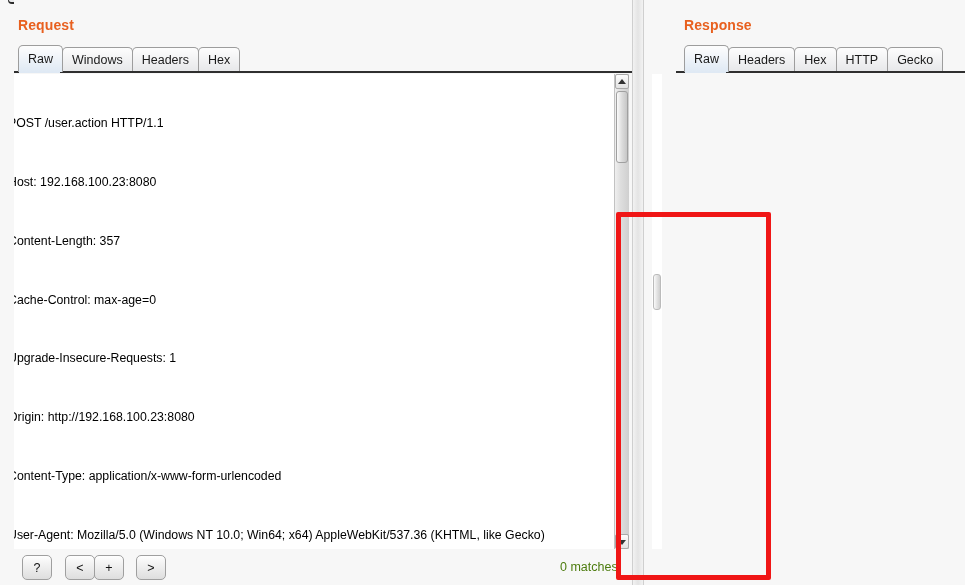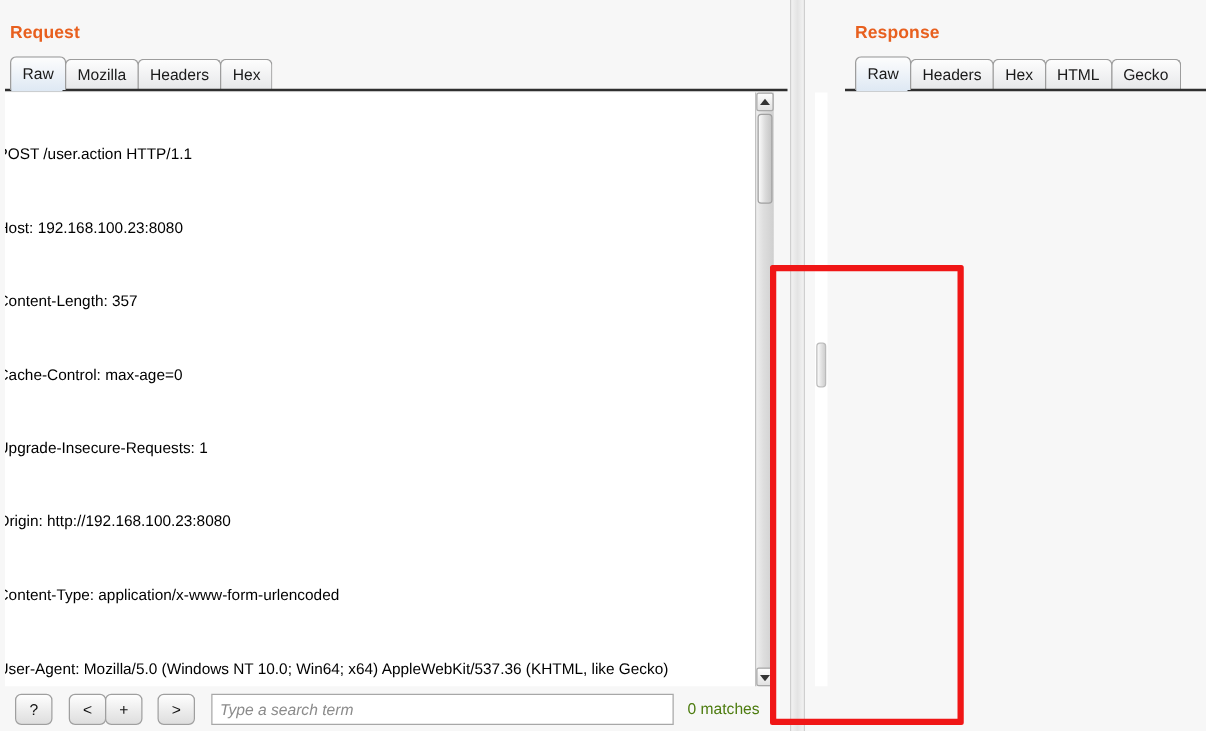--- a/index.html
+++ b/index.html
@@ -23,21 +23,21 @@
     position: absolute; top: -14px;
     height: 18px;
     border: 1px solid #9a9a9a;
     border-radius: 4px;
     background: linear-gradient(to bottom, #fcfcfc 0%, #e9eaec 100%);
   }
   .topstub.dark { border-color: #333; border-bottom-color:#2b2b2b; border-bottom-width:2px; }
 
   
   .panel { position: absolute; top: 0; bottom: 0; background: #f7f7f7; }
-  #request-panel  { left: 4px;   width: 636px; }
+  #request-panel  { left: 14px;   width: 636px; }
   #response-panel { left: 645px; width: 384px; margin-left: 31px; }
 
   .panel-title {
     position: absolute;
     font-size: 14px; font-weight: bold;
     color: #e8601f;
     letter-spacing: .1px;
   }
   #request-panel  .panel-title { left: 4px;  top: 17px; }
   #response-panel .panel-title { left: 8px;  top: 17px; }
@@ -193,21 +193,21 @@
 
   <div class="panel" id="request-panel">
 
     <div class="panel-title">Request</div>
 
     <div class="tabstrip">
       <div class="tab active">
           <span>Raw</span>
         </div>
       <div class="tab">
-          <span>Mozilla</span>
+          <span>Windows</span>
         </div>
       <div class="tab">
           <span>Headers</span>
         </div>
       <div class="tab">
           <span>Hex</span>
         </div>
     </div>
     <div class="tabline"></div>
     <div class="tabline-gap" style="left:5px;width:41px;"></div>
@@ -249,21 +249,20 @@
       <div class="btn dn">
           <i class="arrow-dn"></i>
         </div>
     </div>
 
     <div class="bottombar" id="request-bottom">
       <div class="sbtn" style="left:8px;">?</div>
       <div class="sbtn" style="left:51px;">&lt;</div>
       <div class="sbtn" style="left:80px;">+</div>
       <div class="sbtn" style="left:122px;">&gt;</div>
-      <div class="search-input" id="req-search">Type a search term</div>
       <div id="match-count">0 matches</div>
     </div>
   </div>
 
   <div id="divider"></div>
 
   <div class="panel" id="response-panel">
 
     <div class="panel-title">Response</div>
 
@@ -271,21 +270,21 @@
       <div class="tab active">
           <span>Raw</span>
         </div>
       <div class="tab">
           <span>Headers</span>
         </div>
       <div class="tab">
           <span>Hex</span>
         </div>
       <div class="tab">
-          <span>HTML</span>
+          <span>HTTP</span>
         </div>
       <div class="tab">
           <span>Gecko</span>
         </div>
     </div>
     <div class="tabline"></div>
     <div class="tabline-gap" style="left:9px;width:41px;"></div>
 
     <div id="resp-vscroll" class="vscroll" style="left:-24px;top:74px;width:10px;height:475px;background:#fff;border:none;">
       <div id="resp-thumb"></div>

